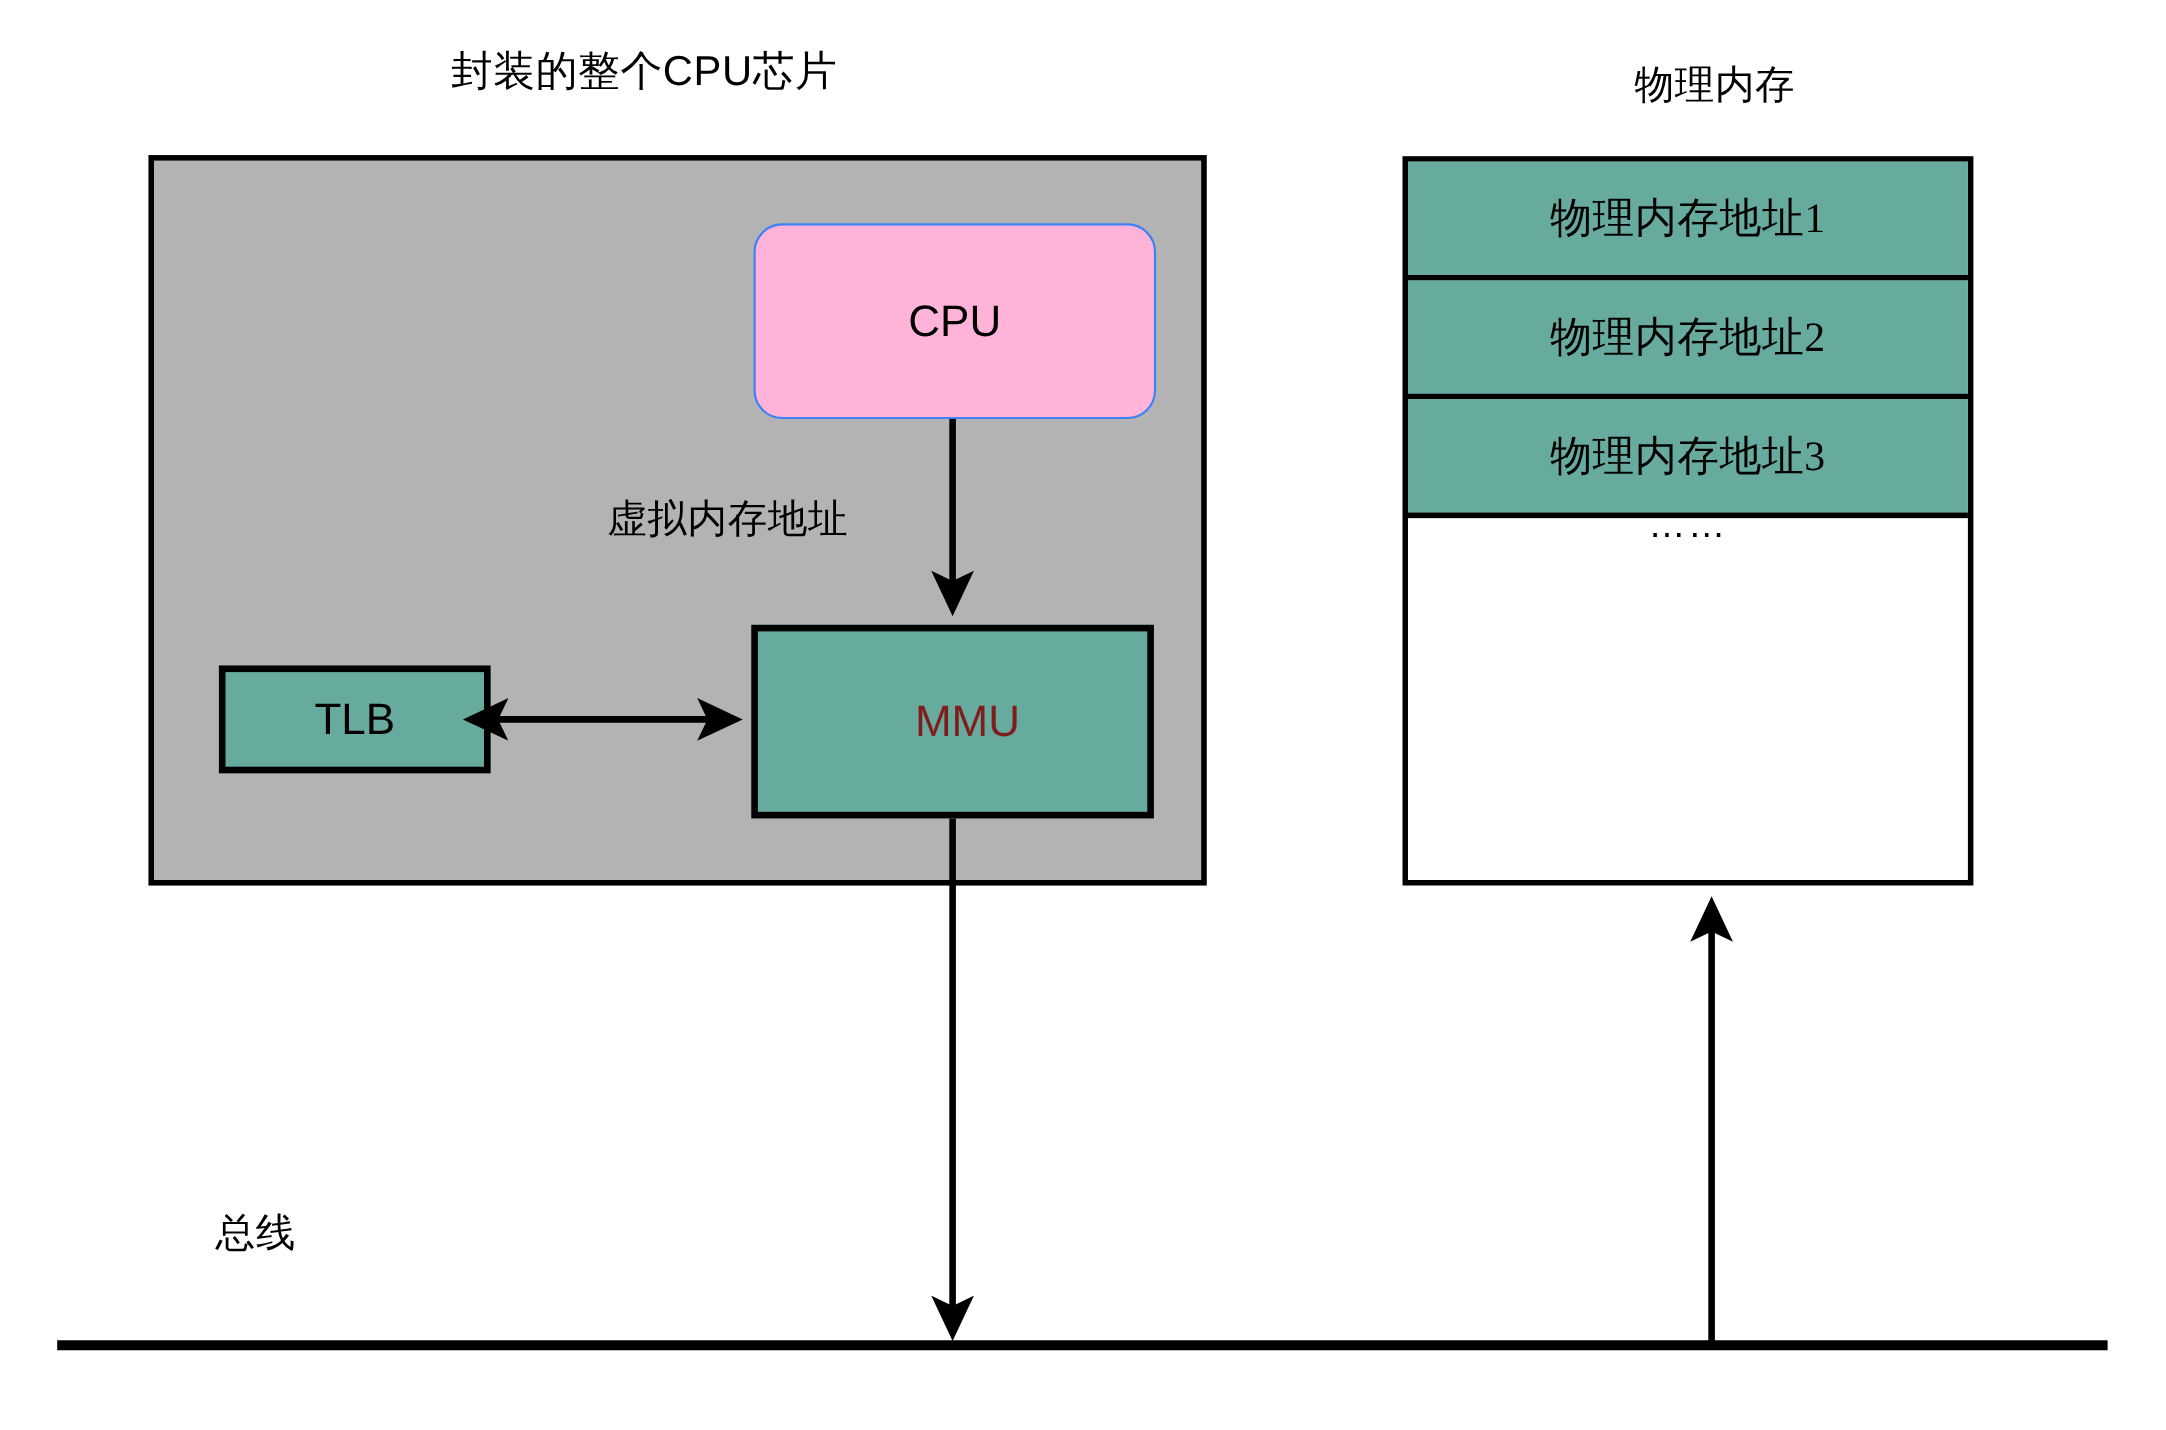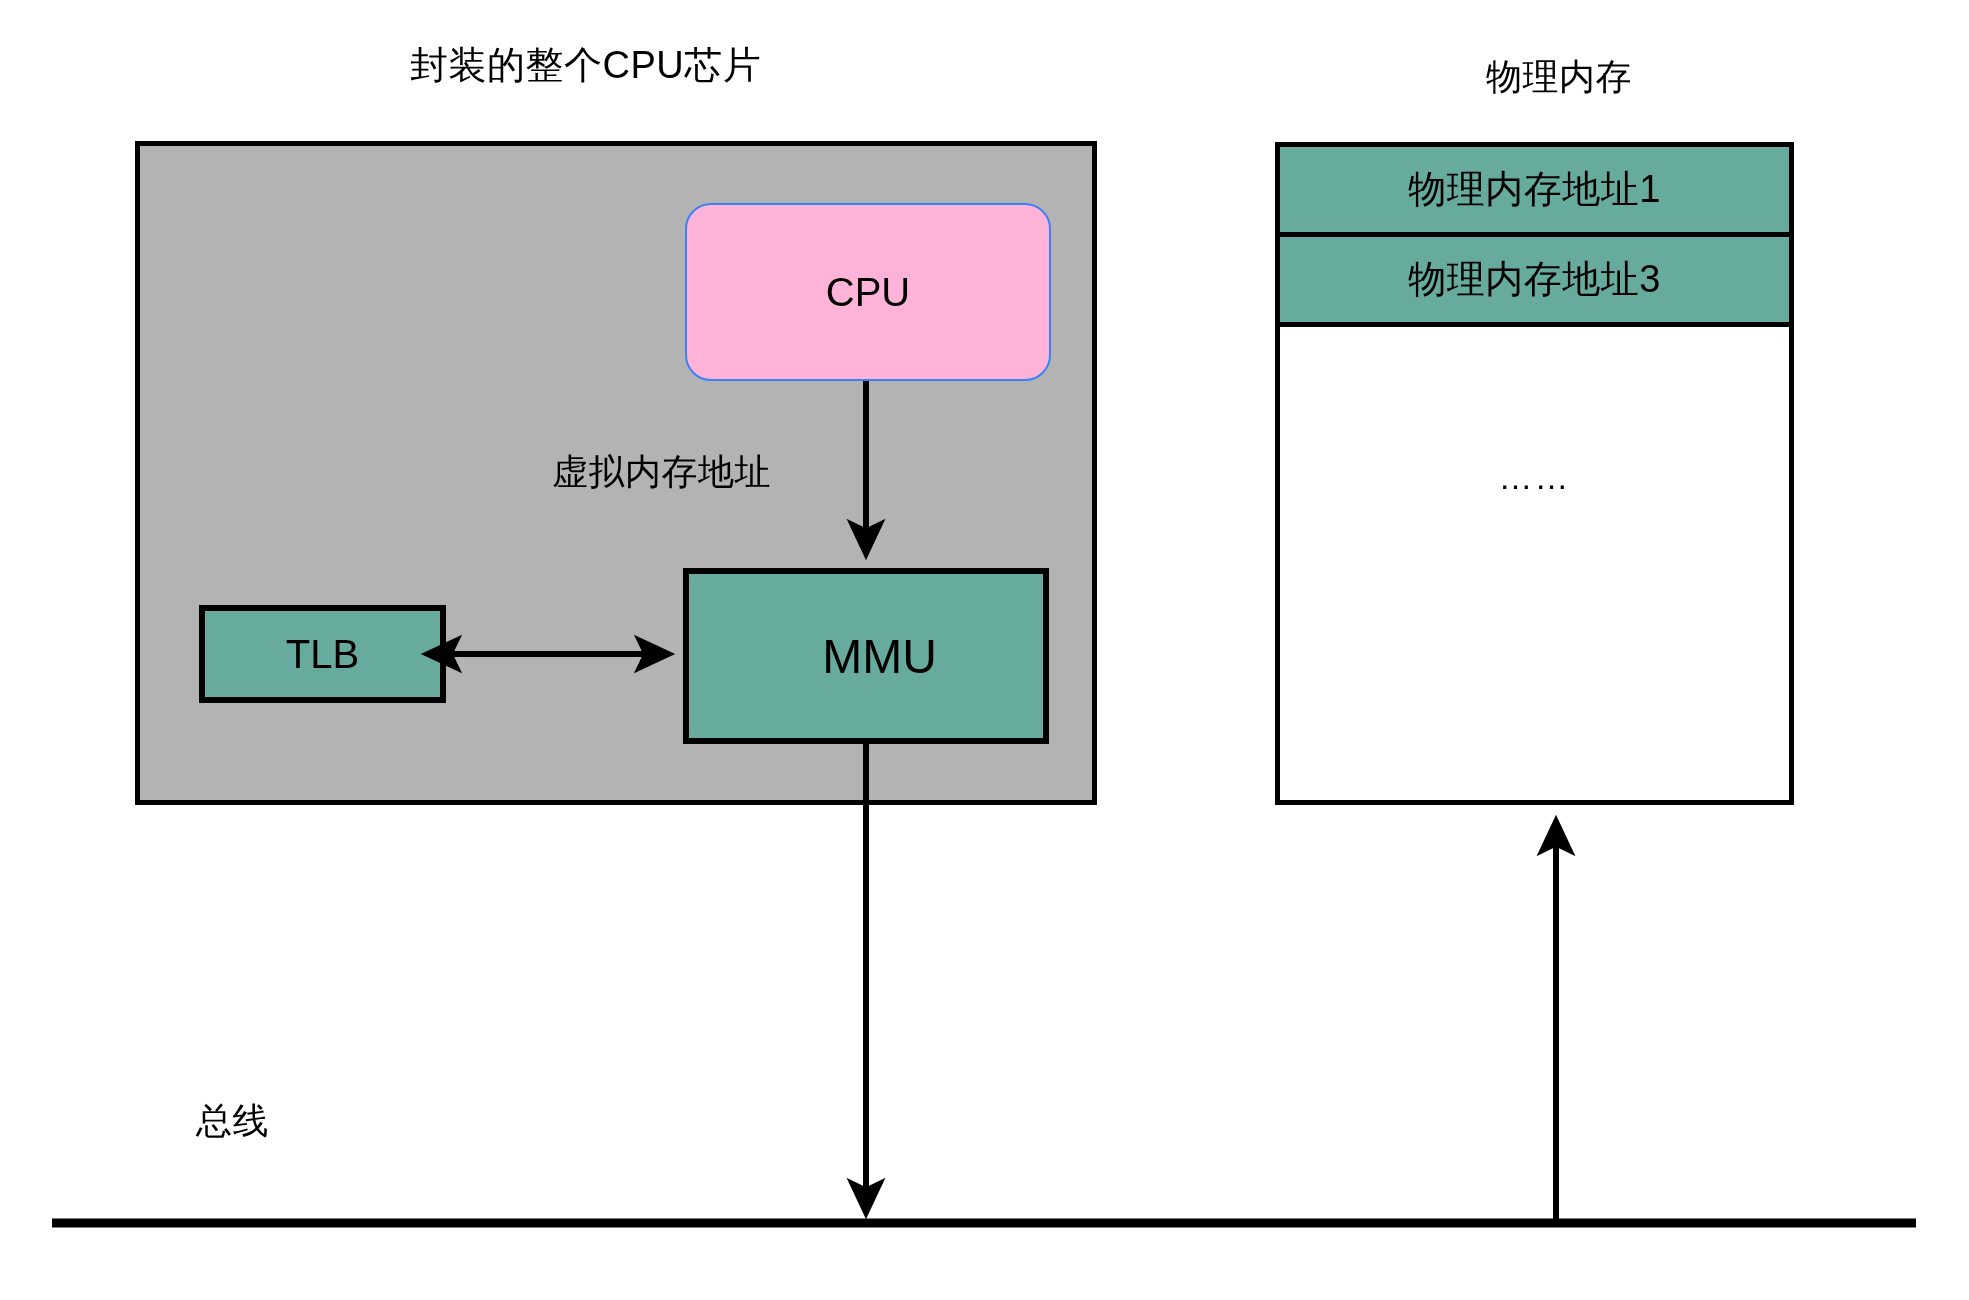--- a/index.html
+++ b/index.html
@@ -70,21 +70,21 @@
     top: 568px;
     width: 366px;
     height: 176px;
     background: #67ab9f;
     border: 6px solid #000000;
     box-sizing: border-box;
     display: flex;
     align-items: center;
     justify-content: center;
   }
-  #mmu-box .box-text { font-size: 48px; color: #000000; margin-left: 27px; }
+  #mmu-box .box-text { font-size: 40px; color: #7f1d1d; margin-left: 27px; }
 
   
   #tlb-box {
     position: absolute;
     left: 199px;
     top: 605px;
     width: 247px;
     height: 98px;
     background: #67ab9f;
     border: 6px solid #000000;
@@ -101,27 +101,28 @@
     left: 1275px;
     top: 142px;
     width: 519px;
     height: 663px;
     background: #ffffff;
     border: 5px solid #000000;
     box-sizing: border-box;
   }
   .mem-row {
     position: relative;
-    height: 90px;
+    height: 108px;
     background: #67ab9f;
     border-bottom: 5px solid #000000;
     box-sizing: border-box;
     display: flex;
     align-items: center;
     justify-content: center;
+    font-family: Liberation Serif, serif;
   }
   .mem-row .row-text { font-size: 38px; color: #000; letter-spacing: 0.5px; }
   #mem-ellipsis {
     position: absolute;
     left: 0;
     top: 270px;
     width: 100%;
     height: 120px;
     display: flex;
     align-items: center;
@@ -182,20 +183,23 @@
     <span class="box-text">MMU</span>
   </div>
 
   <div id="tlb-box">
     <span class="box-text">TLB</span>
   </div>
 
   <div id="memory-box">
     <div class="mem-row">
       <span class="row-text">物理内存地址1</span>
+    </div>
+    <div class="mem-row">
+      <span class="row-text">物理内存地址2</span>
     </div>
     <div class="mem-row">
       <span class="row-text">物理内存地址3</span>
     </div>
     <div id="mem-ellipsis">……</div>
   </div>
 
   <svg id="wires" viewBox="0 0 1969 1300" width="1969" height="1300">
     <defs>
       <marker id="arrowEnd" viewBox="0 0 12 12" refX="9.5" refY="6" markerWidth="7.2" markerHeight="7.2" orient="auto-start-reverse">

